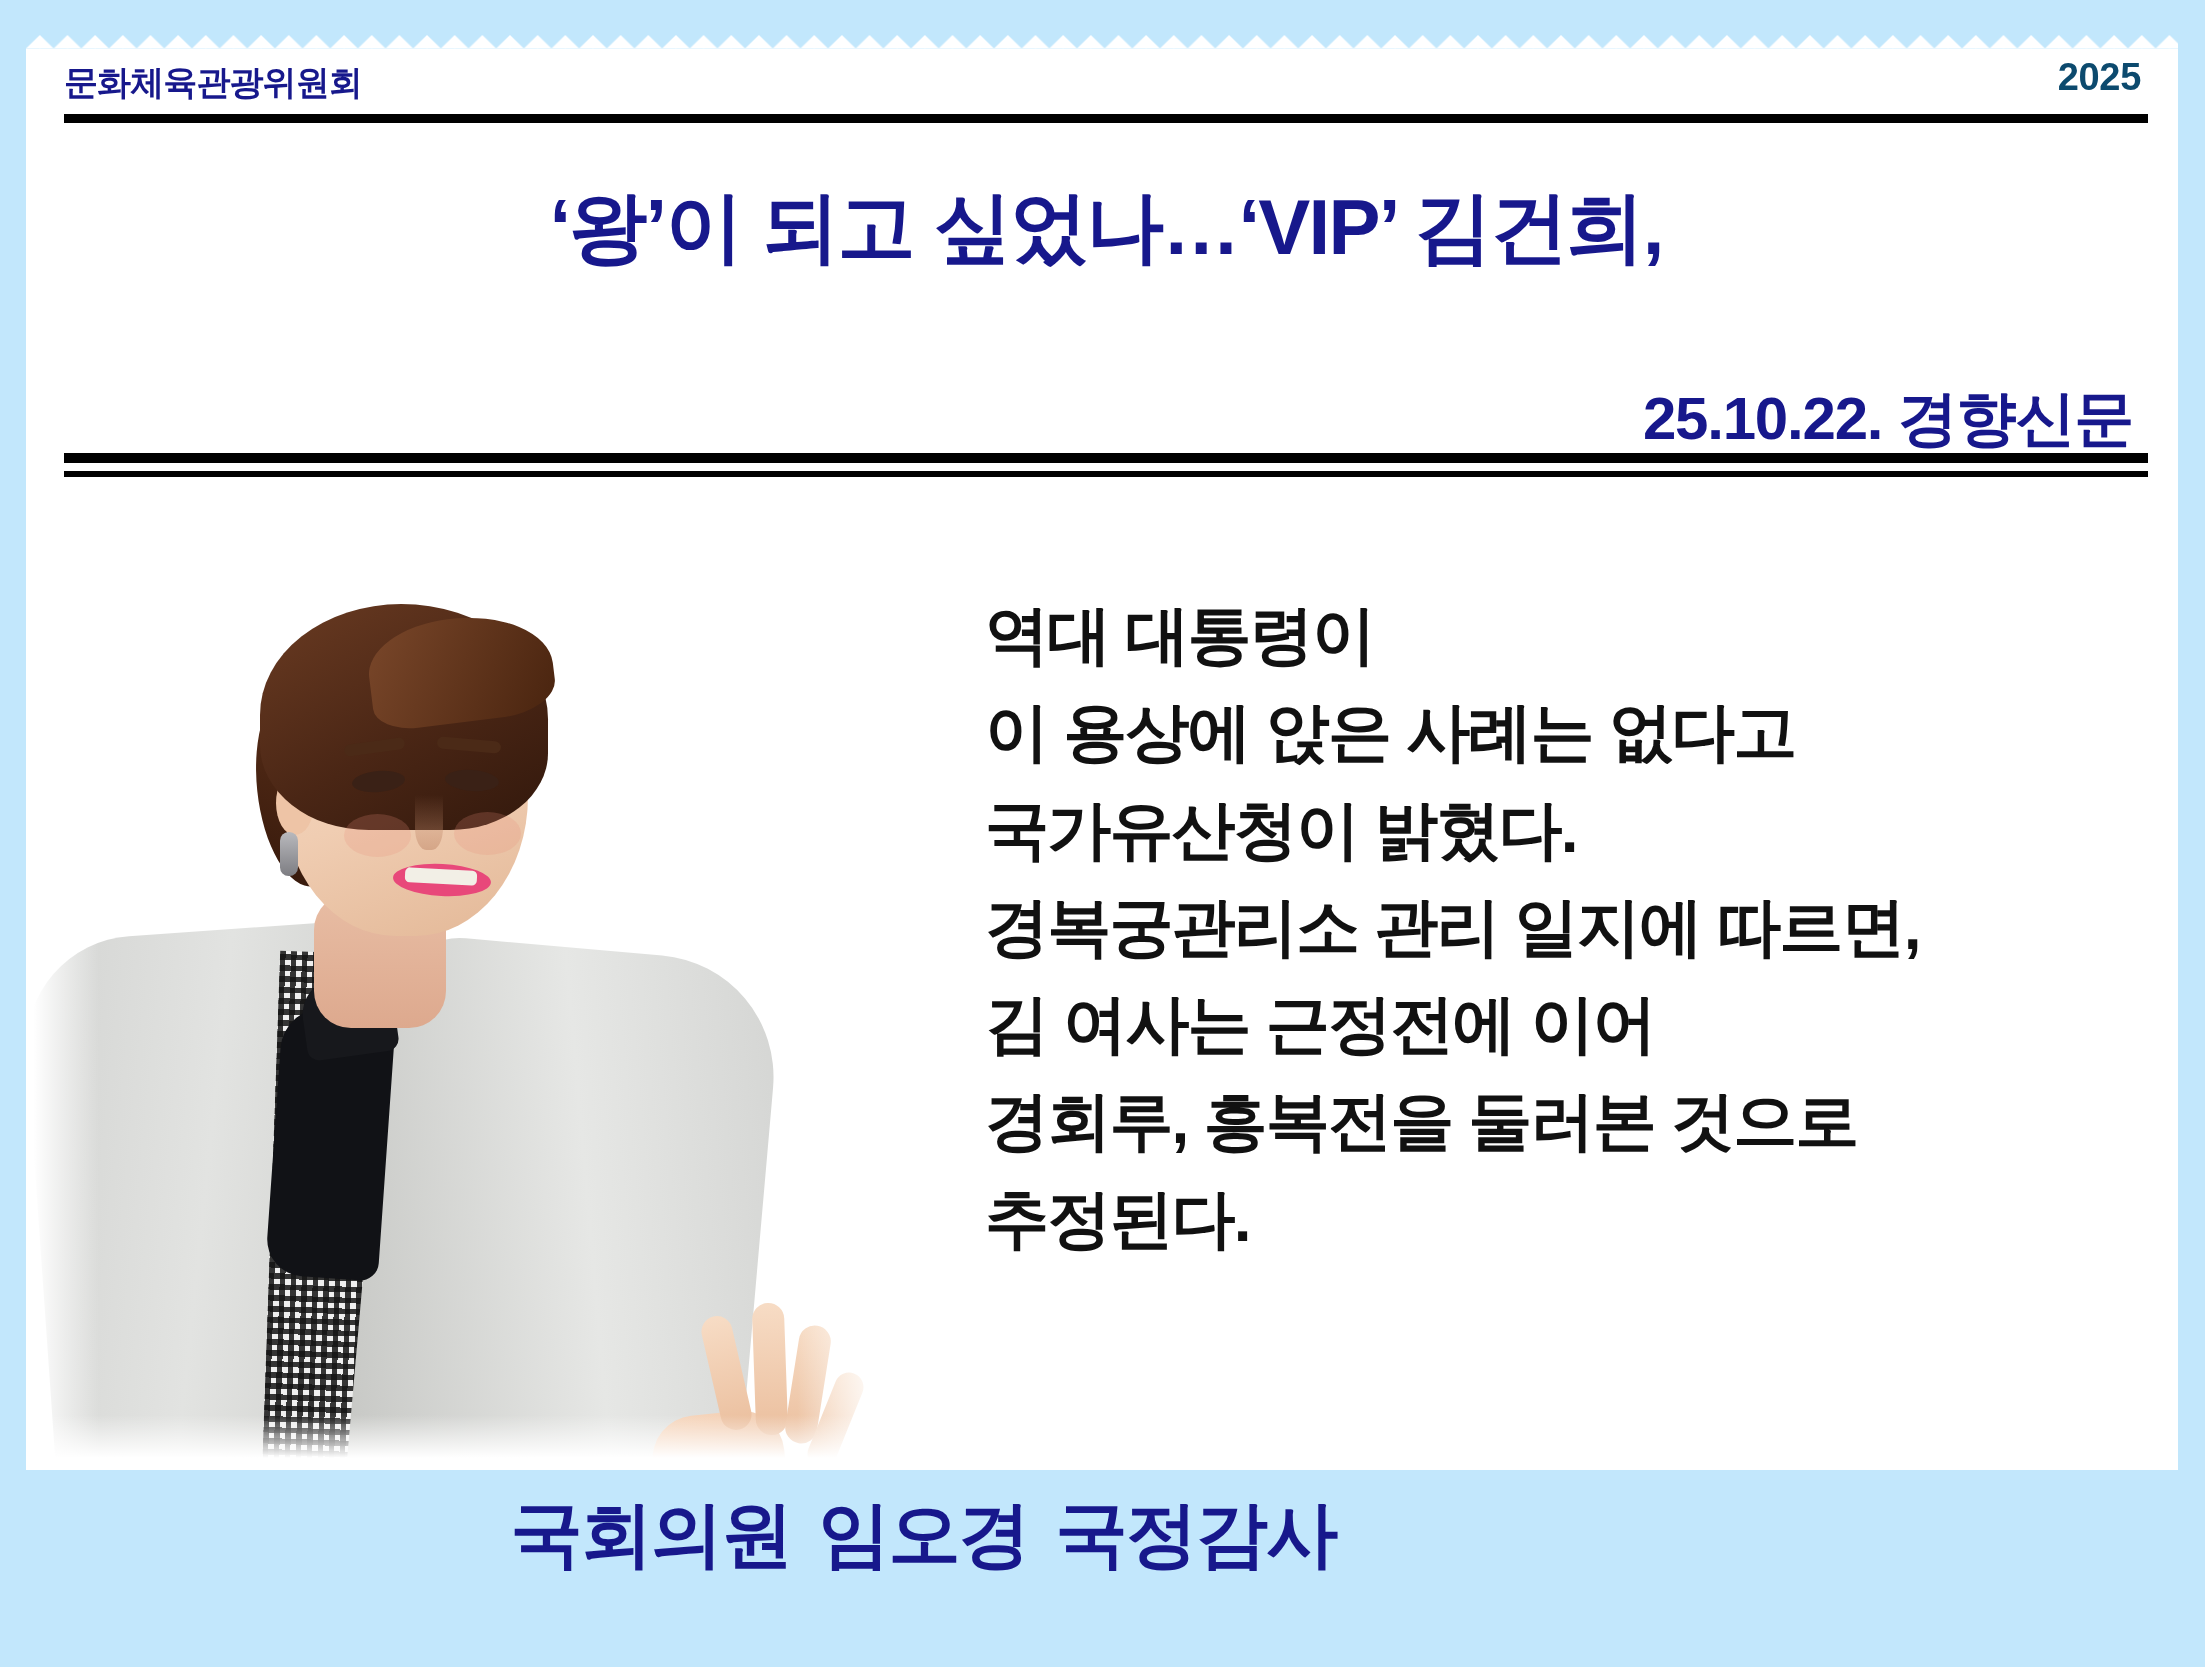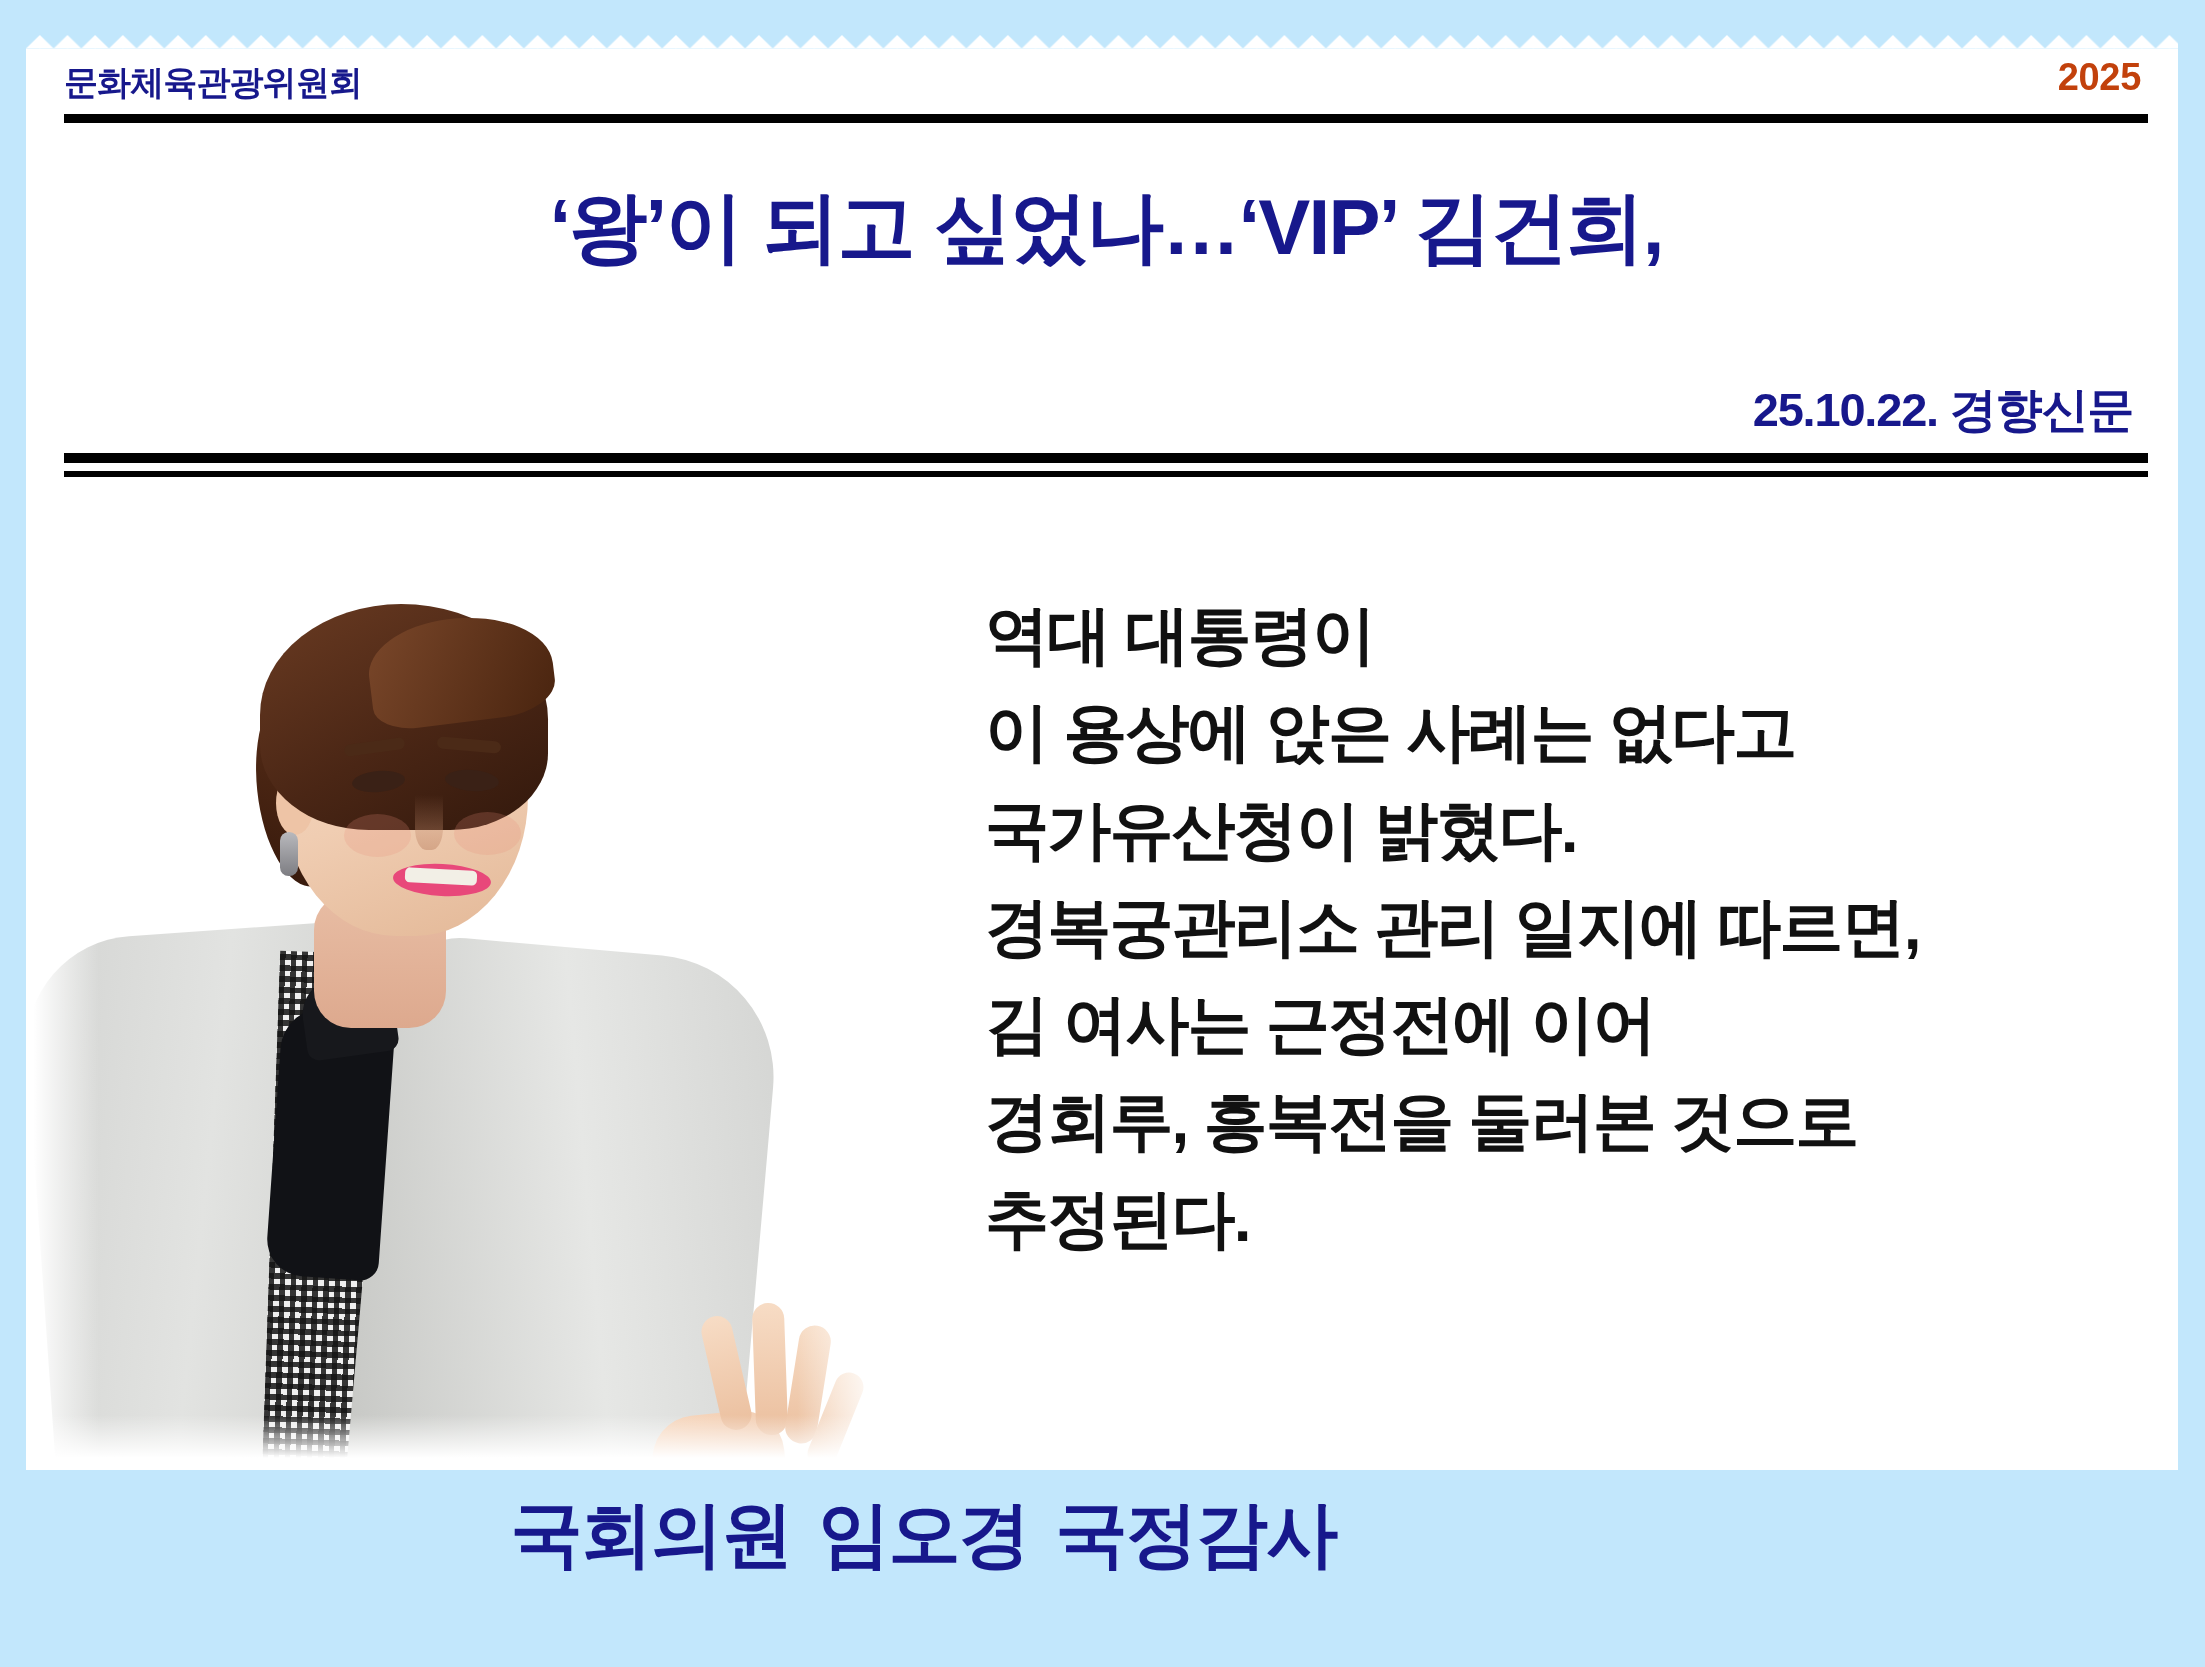--- a/index.html
+++ b/index.html
@@ -45,21 +45,21 @@
     color: #17188c;
     letter-spacing: -0.9px;
     white-space: nowrap;
   }
   #year {
     position: absolute;
     right: 64px;
     top: 56px;
     font-size: 38px;
     font-weight: 900;
-    color: #c2410c;
+    color: #0c4a6e;
     letter-spacing: -0.3px;
     text-align: center;
   }
   .rule {
     position: absolute;
     background: #000000;
   }
   #rule-top    { left: 64px; top: 114px;  width: 2084px; height: 9.2px; }
   #rule-mid-a  { left: 64px; top: 453px;  width: 2084px; height: 9.8px; }
   #rule-mid-b  { left: 64px; top: 471px;  width: 2084px; height: 5.5px;  }
@@ -77,21 +77,21 @@
     color: #17188c;
     letter-spacing: -1.8px;
     margin-top: 36px;
   }
   #headline .hl-line { display: block; }
 
   #source {
     position: absolute;
     right: 72px;
     top: 379px;
-    font-size: 47px;
+    font-size: 60px;
     font-weight: 600;
     color: #17188c;
     letter-spacing: -1.2px;
   }
 
   
   #body-copy {
     position: absolute;
     left: 985px;
     top: 587px;

